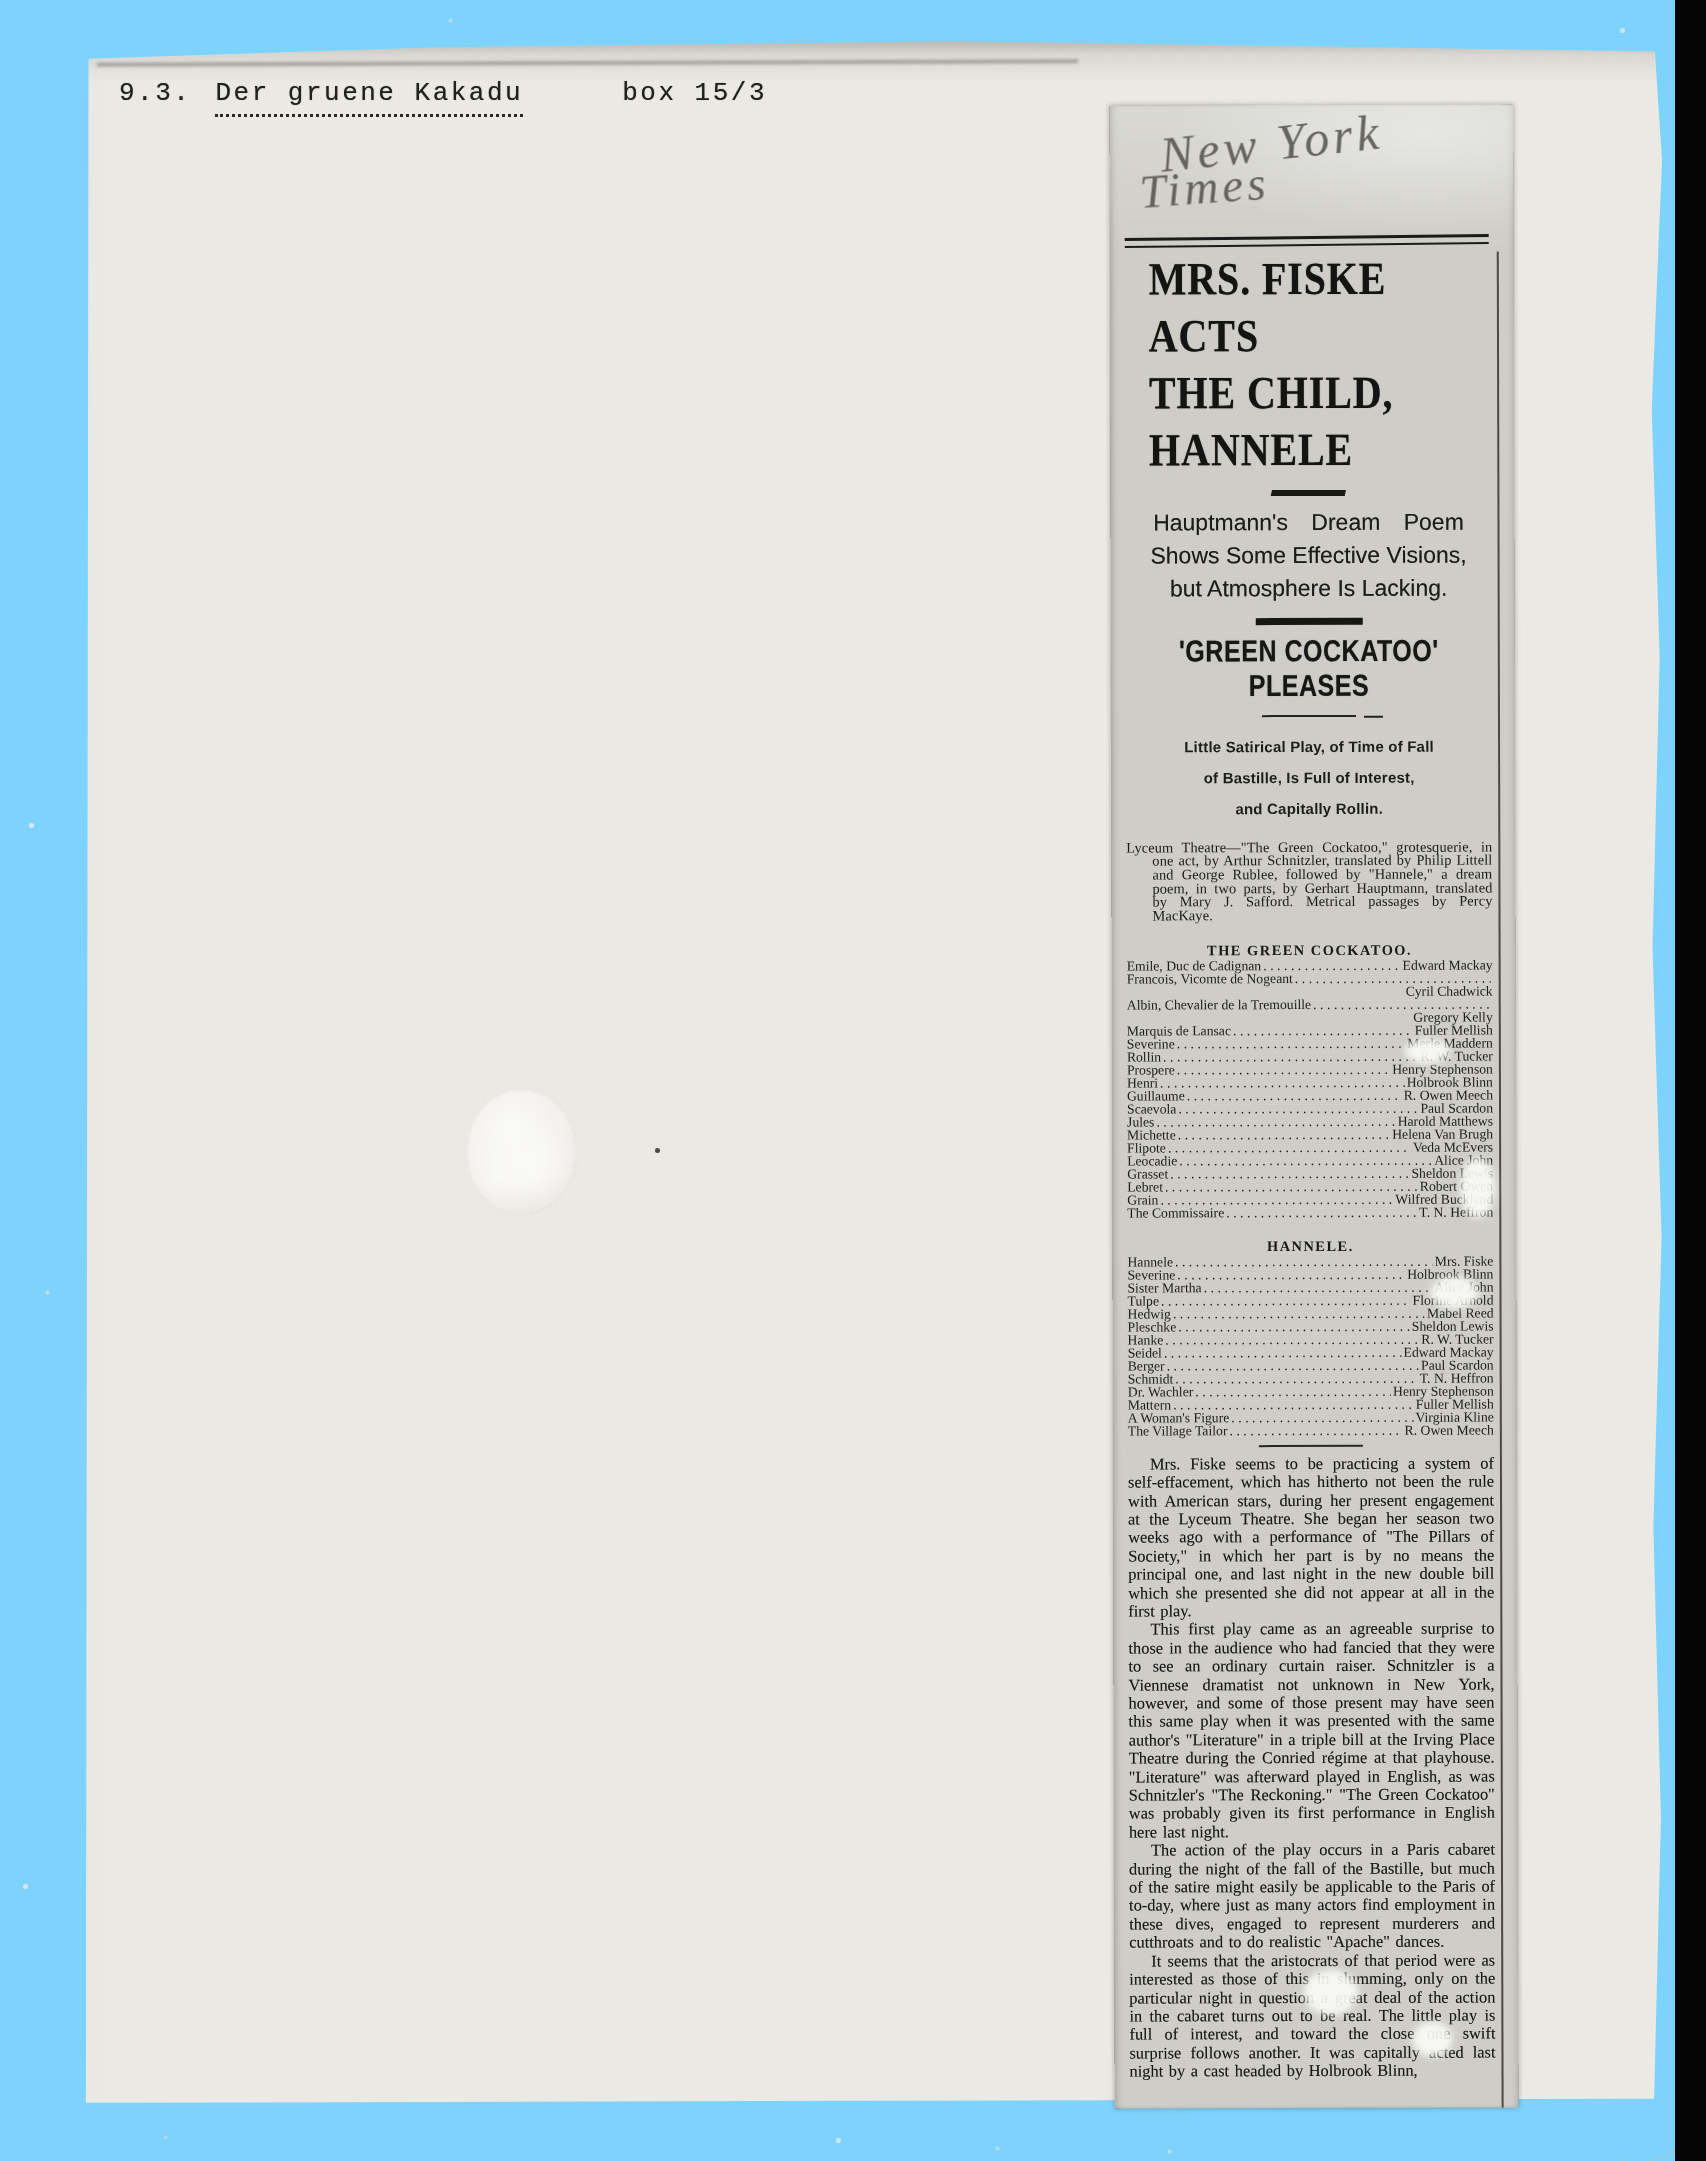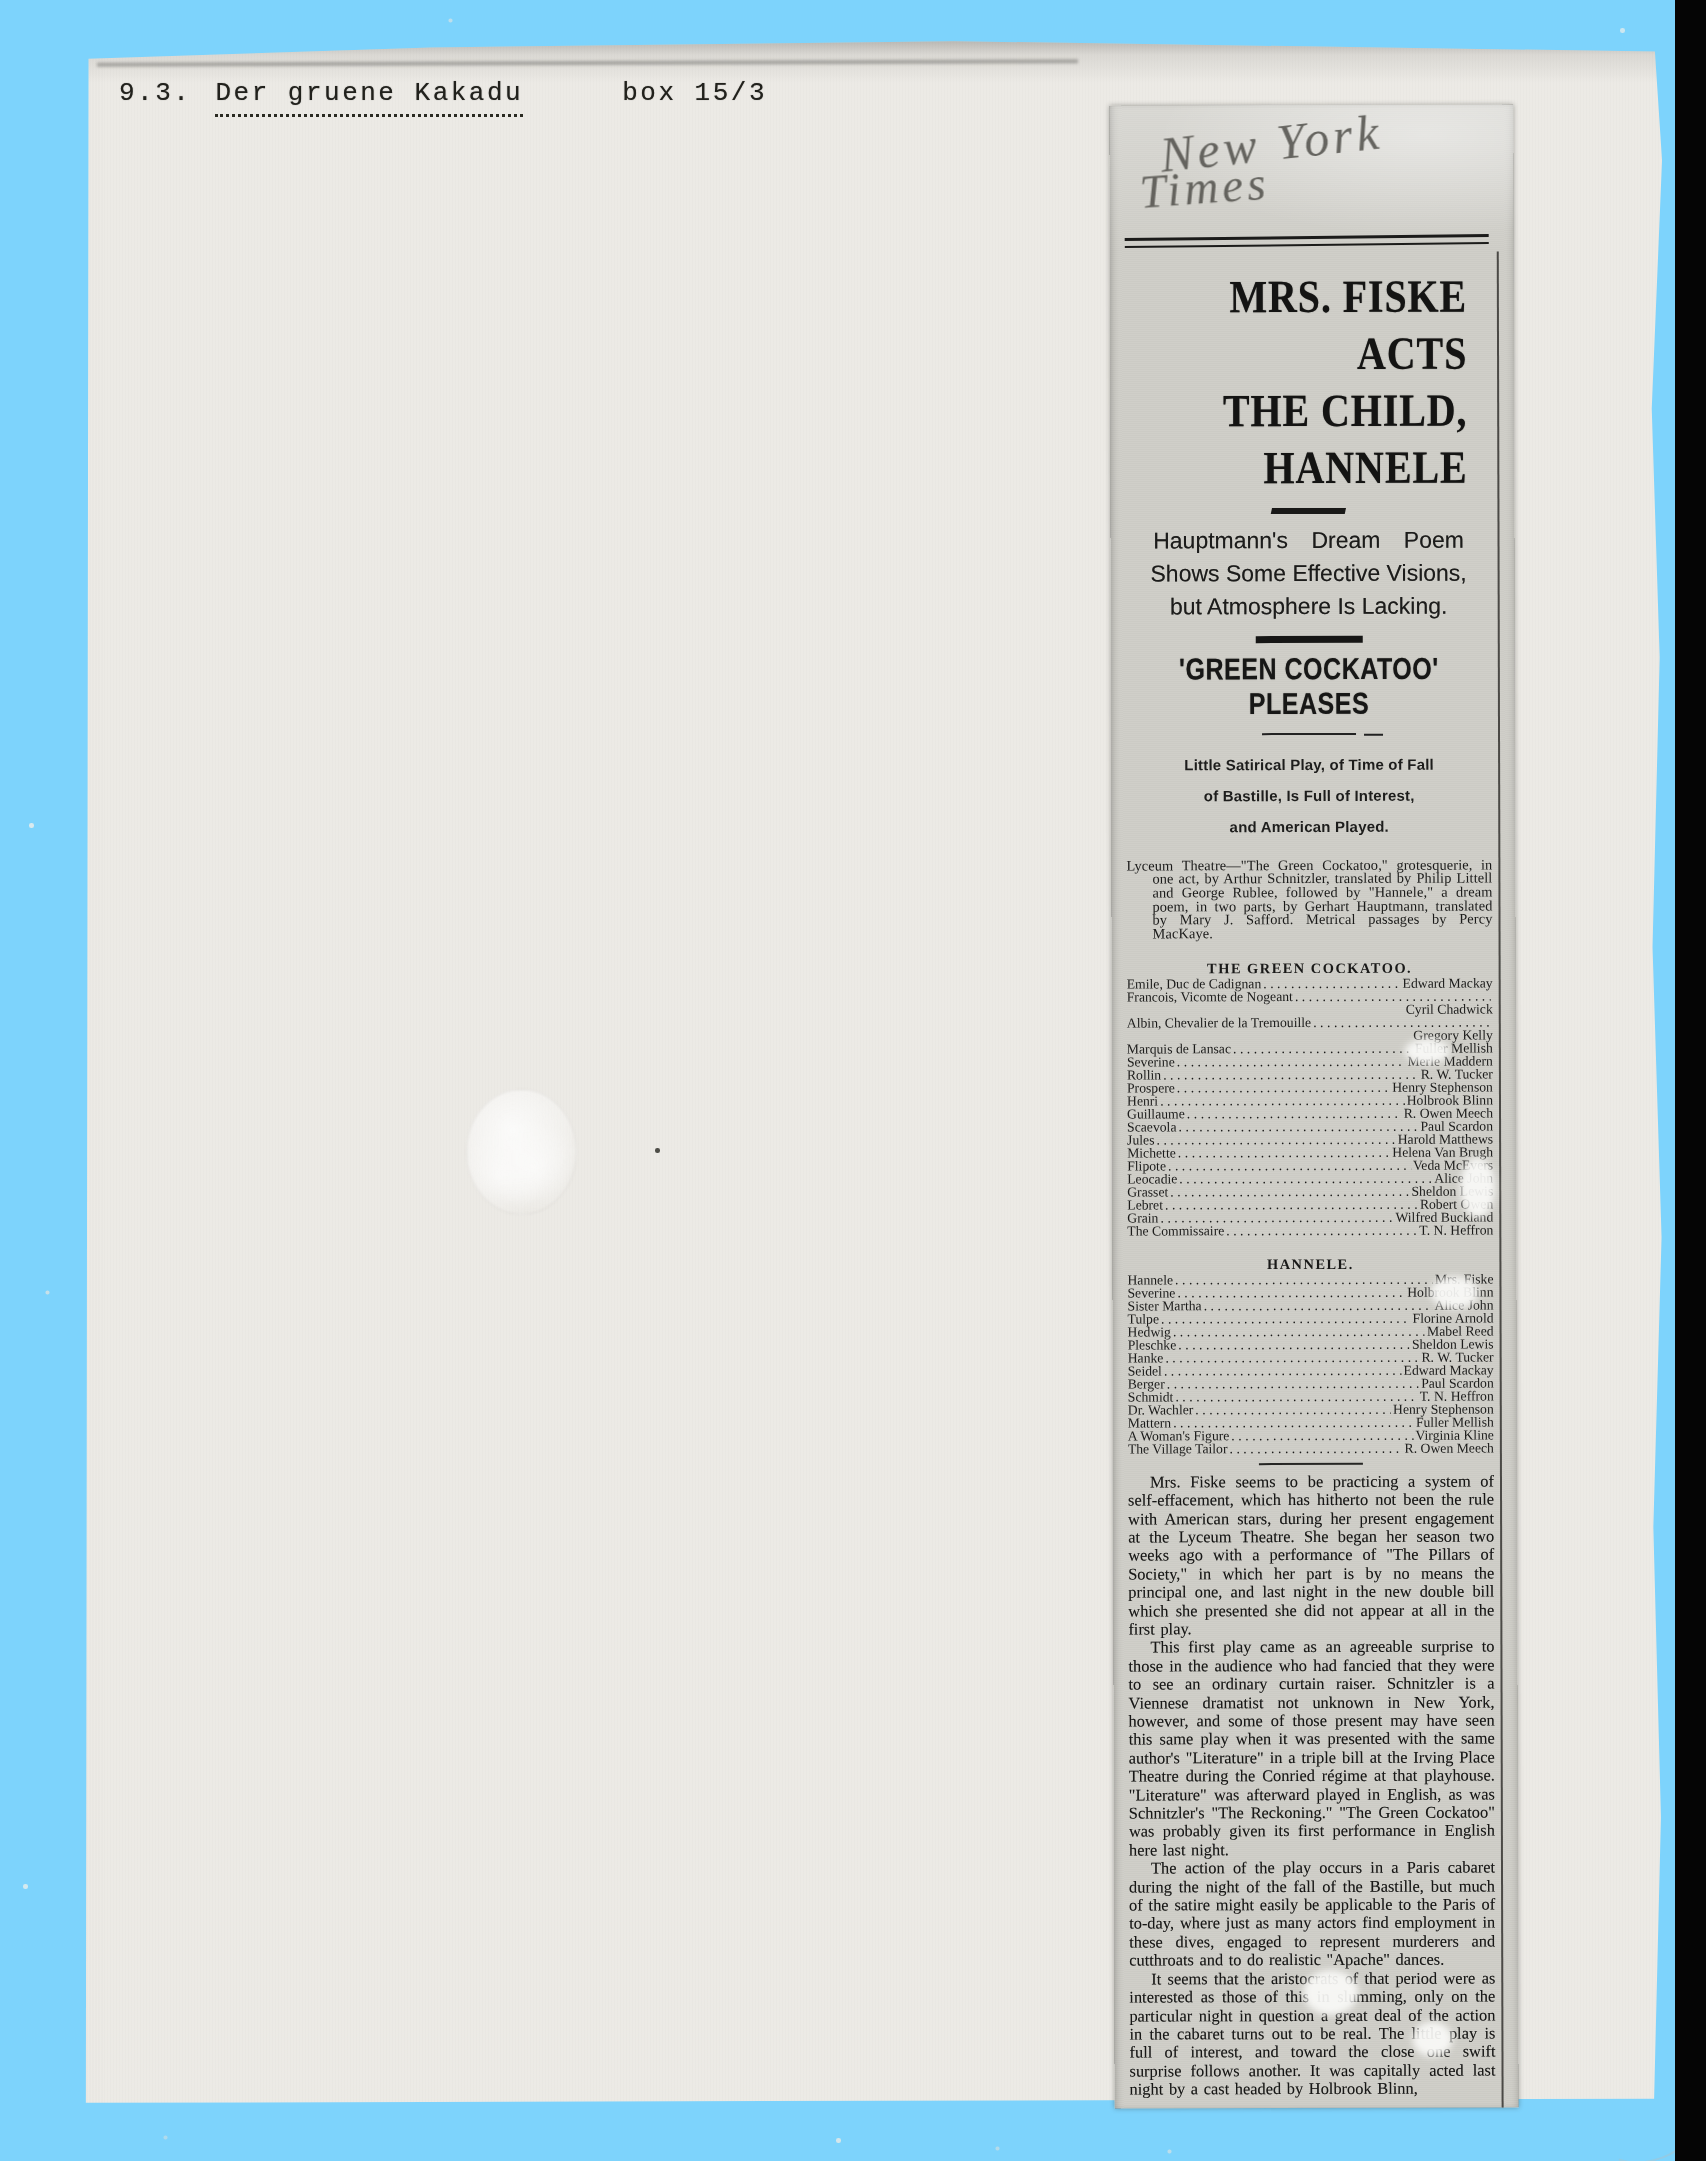--- a/index.html
+++ b/index.html
@@ -57,21 +57,21 @@
   .hw1{font-size:50px;margin-left:35px;transform:rotate(-6deg);display:inline-block;}
   .hw2{font-size:47px;margin-left:15px;margin-top:-12px;transform:rotate(-4deg);display:block;width:max-content;}
   
   .double-rule{height:4.5px;border-top:3px solid #1b1b1a;border-bottom:2px solid #1b1b1a;transform:rotate(-.5deg);margin-right:2px;}
   .bar-small{width:74px;height:5.5px;background:#191918;margin:12px auto 0;transform:skewX(-12deg);}
   .bar-big{width:107px;height:6.5px;background:#161615;margin:13px auto 0;}
   .rule-thin{position:relative;width:94px;height:2px;background:#222;margin:15px auto 0;}
   .rule-thin::after{content:"";position:absolute;left:108%;top:1px;width:19px;height:2px;background:#222;}
   .rule-small{width:104px;height:2px;background:#262624;margin:8px auto;}
   
-  .headline{margin-top:22px;text-align:right;}
+  .headline{margin-top:4px;text-align:left;}
   .headline-line{font-weight:700;font-size:46px;line-height:57px;letter-spacing:1px;color:#141413;
         transform:scaleX(.87);text-shadow:0 0 1px rgba(20,20,18,.55);}
   .subhead{margin-top:11px;text-align:center;font-family:"Liberation Sans","DejaVu Sans",sans-serif;
         font-weight:400;font-size:23px;line-height:33px;color:#1c1c1b;text-shadow:0 0 0.5px rgba(25,25,22,.5);}
   .subhead .spread{word-spacing:17px;}
   .crosshead{margin-top:13px;text-align:center;font-family:"Liberation Sans","DejaVu Sans",sans-serif;
         font-weight:700;font-size:27px;color:#171716;transform:scaleX(.93) scaleY(1.12);
         letter-spacing:0.5px;text-shadow:0 0 1px rgba(25,25,22,.5);}
   .deck{margin-top:14px;text-align:center;font-family:"Liberation Sans","DejaVu Sans",sans-serif;
         font-weight:700;font-size:15px;line-height:31px;letter-spacing:0.2px;color:#1d1d1c;}
@@ -132,21 +132,21 @@
 
       <div class="bar-big"></div>
 
       <div class="crosshead">'GREEN COCKATOO' PLEASES</div>
 
       <div class="rule-thin"></div>
 
       <div class="deck">
         <div>Little Satirical Play, of Time of Fall</div>
         <div>of Bastille, Is Full of Interest,</div>
-        <div>and American Played.</div>
+        <div>and Capitally Rollin.</div>
       </div>
 
       <div class="intro">Lyceum Theatre—"The Green Cockatoo," grotesquerie, in one act, by Arthur Schnitzler, translated by Philip Littell and George Rublee, followed by "Hannele," a dream poem, in two parts, by Gerhart Hauptmann, translated by Mary J. Safford. Metrical passages by Percy MacKaye.</div>
 
       <div>
         <div class="cast-heading">THE GREEN COCKATOO.</div>
         <div class="cast">
 
             <div class="entry">
               <span class="role">Emile, Duc de Cadignan</span>

